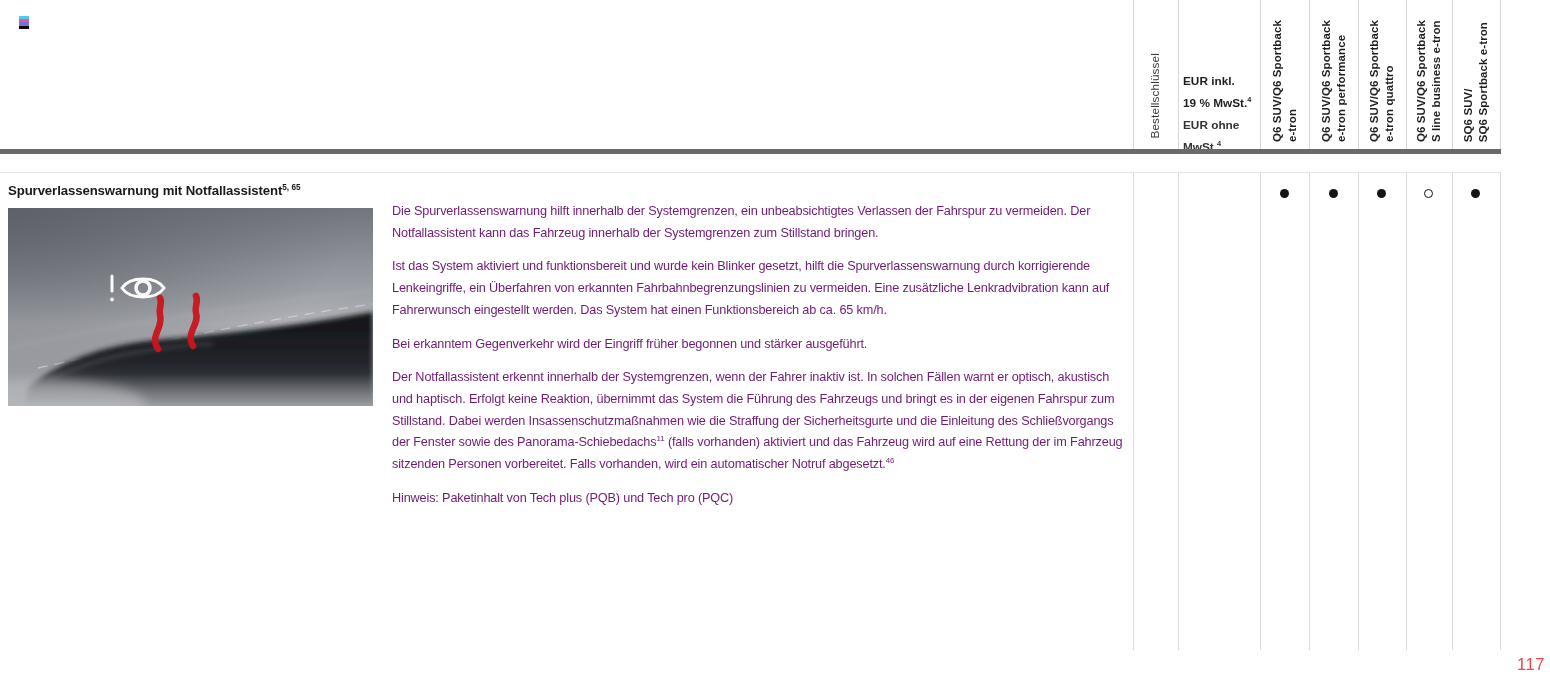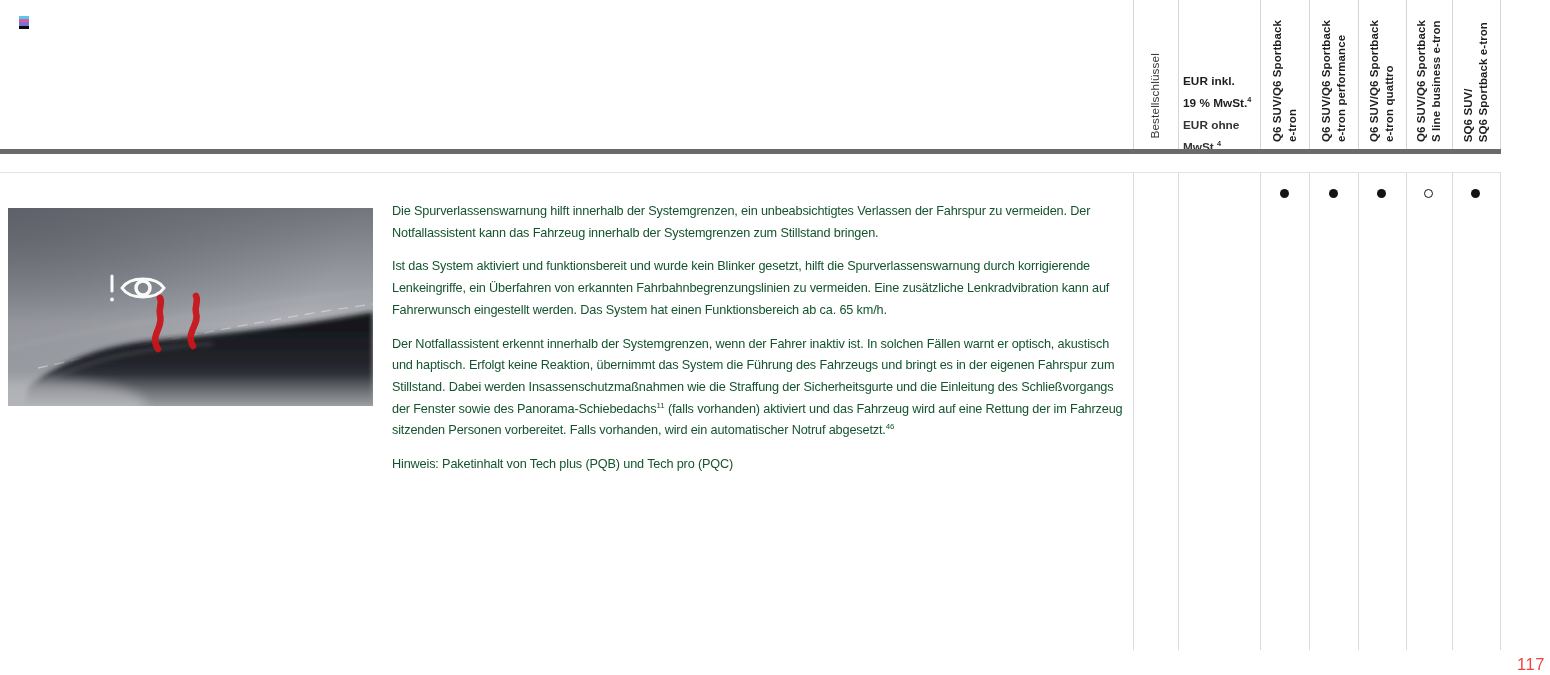--- a/index.html
+++ b/index.html
@@ -32,21 +32,21 @@
   sup{font-size:0.62em;vertical-align:super;line-height:0;letter-spacing:0;}
   
   .feature-title{position:absolute;left:8px;top:183px;font-size:13.2px;font-weight:700;color:#1a1a1a;letter-spacing:-0.1px;}
   .dot{position:absolute;top:189px;width:9px;height:9px;border-radius:50%;box-sizing:border-box;}
   .dot[data-v="filled"]{background:#141414;}
   .dot[data-v="open"]{background:#fff;border:1.6px solid #141414;}
   
   .feature-image{position:absolute;left:8px;top:208px;width:365px;height:198px;overflow:hidden;}
   .feature-image svg{display:block;}
   
-  .desc{position:absolute;left:392px;top:201px;width:737px;font-size:12.7px;line-height:21.7px;letter-spacing:-0.15px;color:#14532d;}
+  .desc{position:absolute;left:392px;top:201px;width:737px;font-size:12.7px;line-height:21.7px;letter-spacing:-0.15px;color:#701a75;}
   .desc p{margin:0 0 12px 0;}
   .desc p:last-child{margin-bottom:3px;}
   
   .page-number{position:absolute;left:1517px;top:655px;font-size:16.5px;color:#ef4444;letter-spacing:0.5px;}
 </style>
 </head>
 <body>
 
 <div class="page">
 
@@ -103,20 +103,23 @@
 
   <div class="vline body" style="left:1133px"></div>
   <div class="vline body" style="left:1178px"></div>
   <div class="vline body" style="left:1260px"></div>
   <div class="vline body" style="left:1309px"></div>
   <div class="vline body" style="left:1358px"></div>
   <div class="vline body" style="left:1406px"></div>
   <div class="vline body" style="left:1452px"></div>
   <div class="vline body" style="left:1500px"></div>
 
+  <div class="feature-title">
+    <span>Spurverlassenswarnung mit Notfallassistent</span><sup>5, 65</sup>
+  </div>
 
   <span class="dot" style="left:1280px" data-v="filled"></span>
   <span class="dot" style="left:1329px" data-v="filled"></span>
   <span class="dot" style="left:1377px" data-v="filled"></span>
   <span class="dot" style="left:1424px" data-v="open"></span>
   <span class="dot" style="left:1471px" data-v="filled"></span>
 
   <div class="feature-image">
     <svg width="365" height="198" viewBox="0 0 365 198">
       <defs>
@@ -162,19 +165,20 @@
         <circle cx="104" cy="91.5" r="1.9" fill="#ffffff" stroke="none"></circle>
         <path d="M114 80 C 122 68, 148 68, 156 80 C 148 92, 122 92, 114 80 Z"></path>
         <circle cx="135" cy="80" r="7" stroke-width="3.5"></circle>
       </g>
     </svg>
   </div>
 
   <div class="desc">
     <p>Die Spurverlassenswarnung hilft innerhalb der Systemgrenzen, ein unbeabsichtigtes Verlassen der Fahrspur zu vermeiden. Der Notfallassistent kann das Fahrzeug innerhalb der Systemgrenzen zum Stillstand bringen.</p>
     <p>Ist das System aktiviert und funktionsbereit und wurde kein Blinker gesetzt, hilft die Spurverlassenswarnung durch korrigierende Lenkeingriffe, ein Überfahren von erkannten Fahrbahnbegrenzungslinien zu vermeiden. Eine zusätzliche Lenkradvibration kann auf Fahrerwunsch eingestellt werden. Das System hat einen Funktionsbereich ab ca. 65 km/h.</p>
+    <p>Bei erkanntem Gegenverkehr wird der Eingriff früher begonnen und stärker ausgeführt.</p>
     <p><span>Der Notfallassistent erkennt innerhalb der Systemgrenzen, wenn der Fahrer inaktiv ist. In solchen Fällen warnt er optisch, akustisch und haptisch. Erfolgt keine Reaktion, übernimmt das System die Führung des Fahrzeugs und bringt es in der eigenen Fahrspur zum Stillstand. Dabei werden Insassenschutzmaßnahmen wie die Straffung der Sicherheitsgurte und die Einleitung des Schließvorgangs der Fenster sowie des Panorama-Schiebedachs</span><sup>11</sup><span> (falls vorhanden) aktiviert und das Fahrzeug wird auf eine Rettung der im Fahrzeug sitzenden Personen vorbereitet. Falls vorhanden, wird ein automatischer Notruf abgesetzt.</span><sup>46</sup></p>
     <p>Hinweis: Paketinhalt von Tech plus (PQB) und Tech pro (PQC)</p>
   </div>
 
   <div class="page-number">117</div>
 
 </div>
 
 </body></html>

